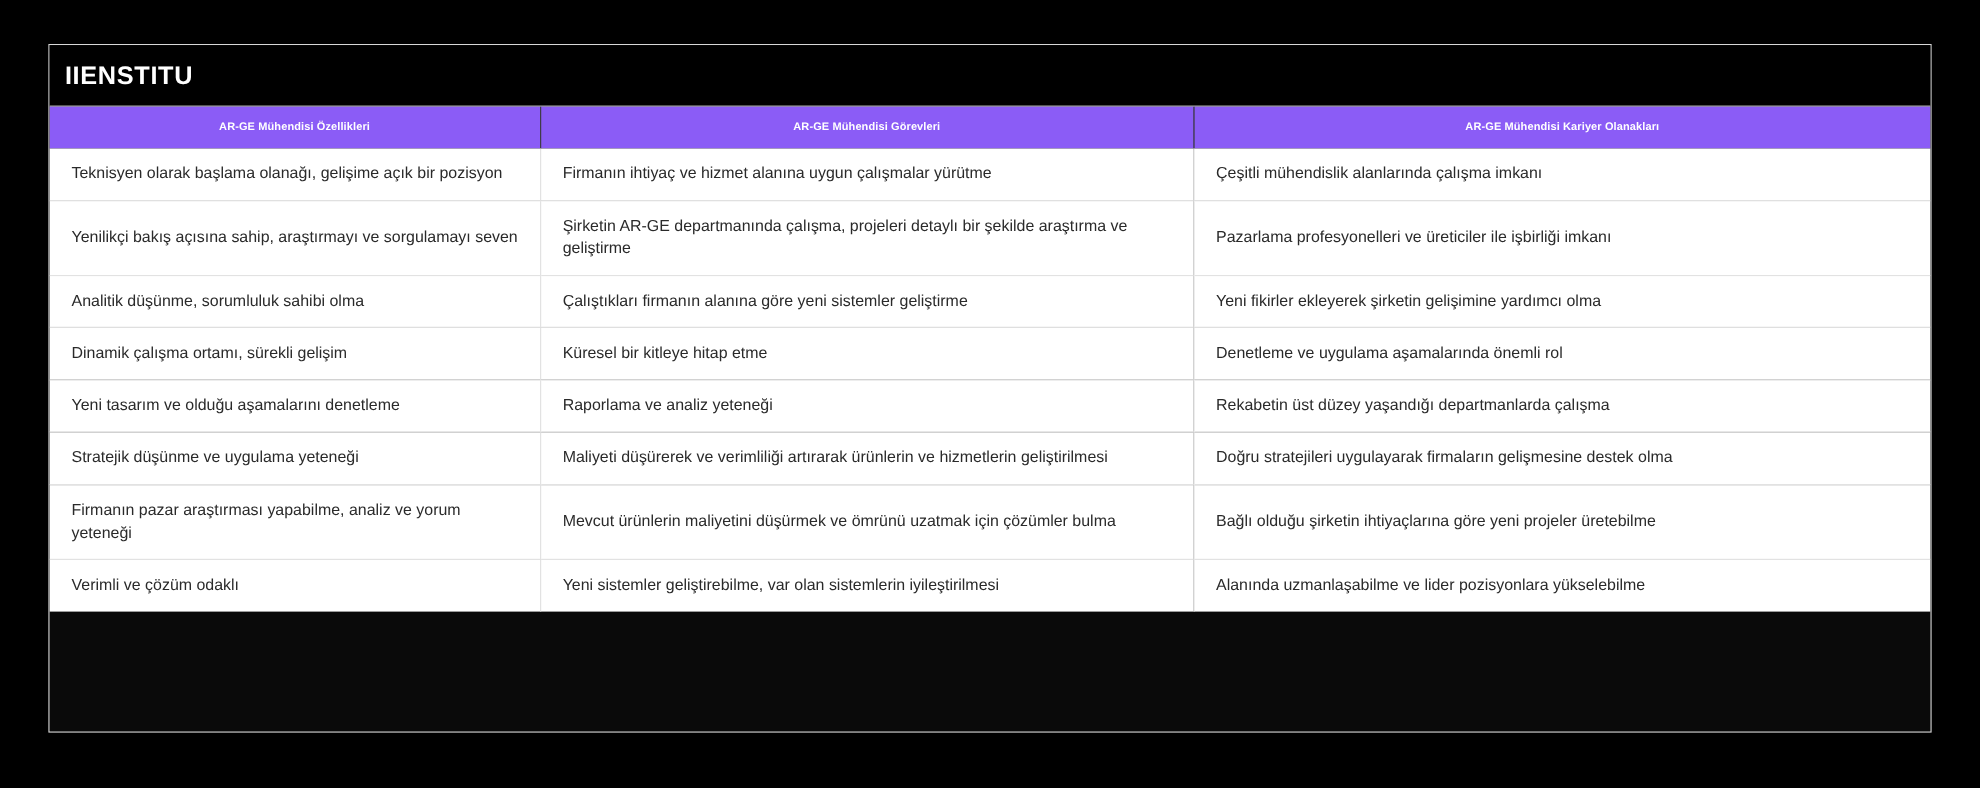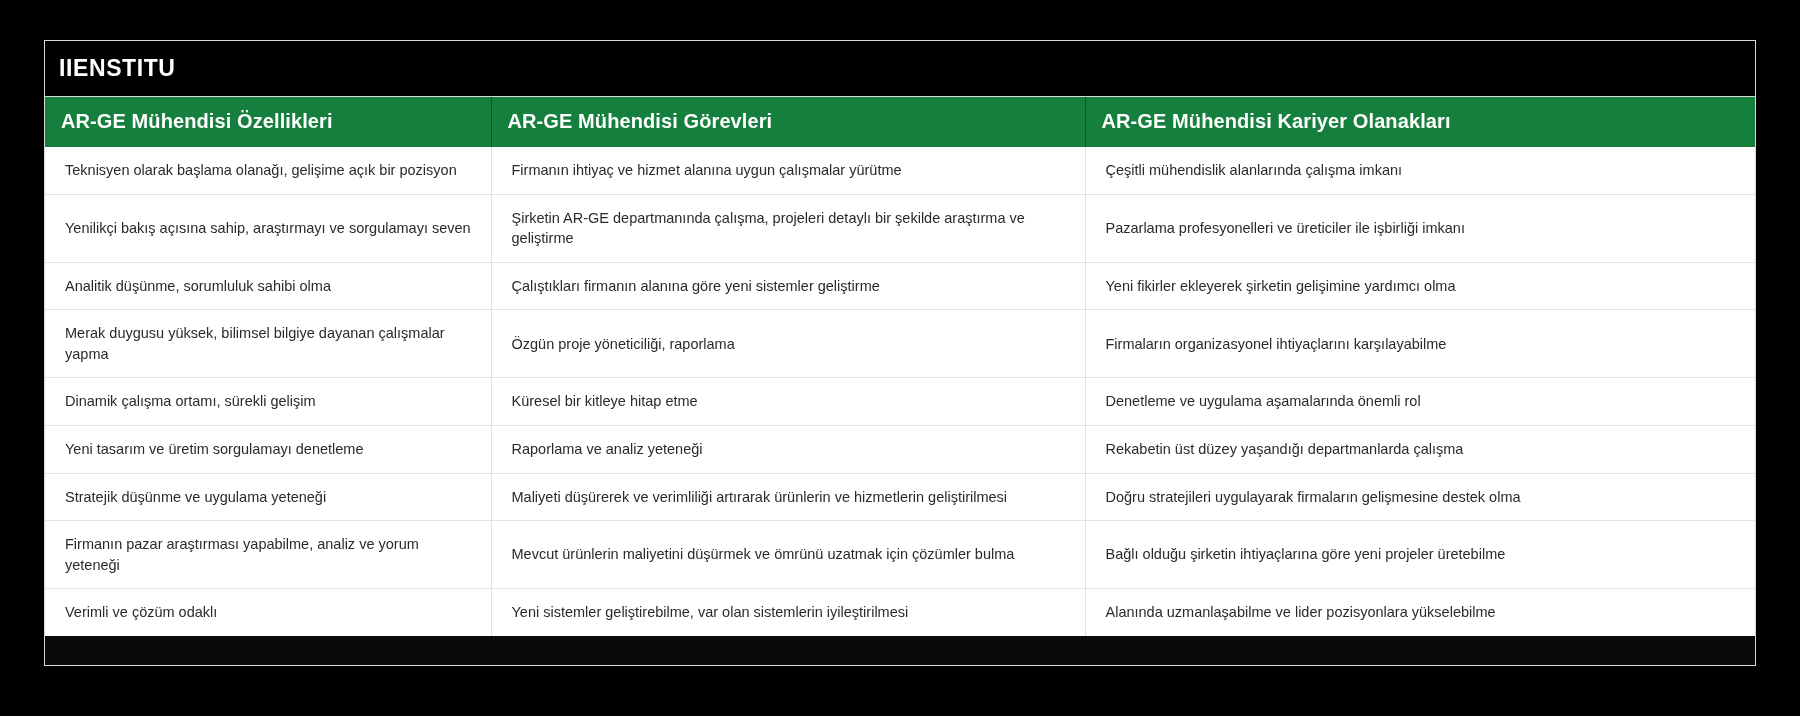--- a/index.html
+++ b/index.html
@@ -57,25 +57,25 @@
     width: 100%;
     border-collapse: collapse;
     table-layout: fixed;
   }
 
   table.grid col.c1 { width: 446px; }
   table.grid col.c2 { width: 594px; }
   table.grid col.c3 { width: 670px; }
 
   thead th {
-    background: #15803d;
+    background: #8b5cf6;
     color: #ffffff;
-    font-size: 20px;
+    font-size: 10px;
     font-weight: bold;
-    text-align: left;
+    text-align: center;
     padding: 13px 16px 14px 16px;
     vertical-align: middle;
     border-right: 1px solid #3a3a3a;
     box-sizing: border-box;
     letter-spacing: 0.1px;
   }
   thead th:last-child { border-right: none; }
 
   tbody td {
     background: #ffffff;
@@ -126,31 +126,26 @@
             <td>Yenilikçi bakış açısına sahip, araştırmayı ve sorgulamayı seven</td>
             <td>Şirketin AR-GE departmanında çalışma, projeleri detaylı bir şekilde araştırma ve geliştirme</td>
             <td>Pazarlama profesyonelleri ve üreticiler ile işbirliği imkanı</td>
           </tr>
           <tr>
             <td>Analitik düşünme, sorumluluk sahibi olma</td>
             <td>Çalıştıkları firmanın alanına göre yeni sistemler geliştirme</td>
             <td>Yeni fikirler ekleyerek şirketin gelişimine yardımcı olma</td>
           </tr>
           <tr>
-            <td>Merak duygusu yüksek, bilimsel bilgiye dayanan çalışmalar yapma</td>
-            <td>Özgün proje yöneticiliği, raporlama</td>
-            <td>Firmaların organizasyonel ihtiyaçlarını karşılayabilme</td>
-          </tr>
-          <tr>
             <td>Dinamik çalışma ortamı, sürekli gelişim</td>
             <td>Küresel bir kitleye hitap etme</td>
             <td>Denetleme ve uygulama aşamalarında önemli rol</td>
           </tr>
           <tr>
-            <td>Yeni tasarım ve üretim sorgulamayı denetleme</td>
+            <td>Yeni tasarım ve olduğu aşamalarını denetleme</td>
             <td>Raporlama ve analiz yeteneği</td>
             <td>Rekabetin üst düzey yaşandığı departmanlarda çalışma</td>
           </tr>
           <tr>
             <td>Stratejik düşünme ve uygulama yeteneği</td>
             <td>Maliyeti düşürerek ve verimliliği artırarak ürünlerin ve hizmetlerin geliştirilmesi</td>
             <td>Doğru stratejileri uygulayarak firmaların gelişmesine destek olma</td>
           </tr>
           <tr>
             <td>Firmanın pazar araştırması yapabilme, analiz ve yorum yeteneği</td>

